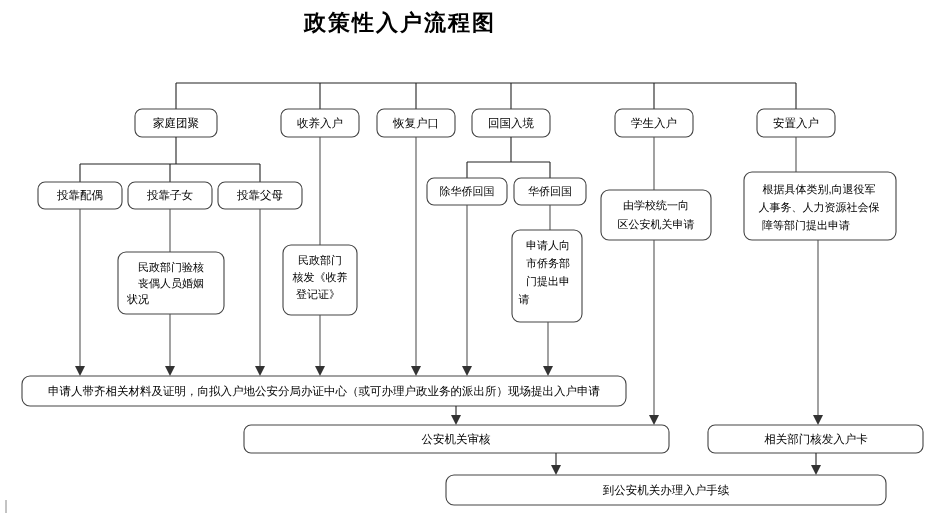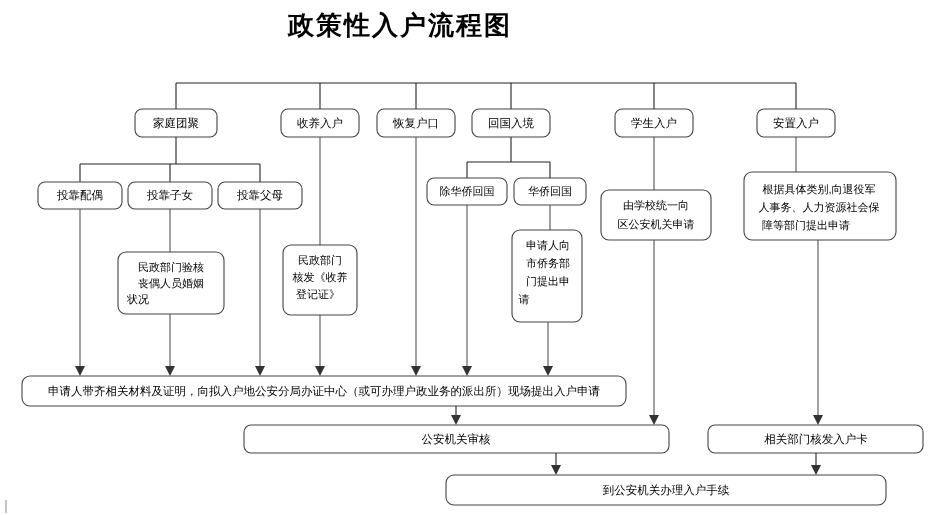--- a/index.html
+++ b/index.html
@@ -21,21 +21,21 @@
     background: #ffffff;
   }
   #chart-title {
     position: absolute;
     left: 0;
     top: 8px;
     width: 800px;
     text-align: center;
     font-family: "Liberation Serif", "DejaVu Serif", serif;
     font-weight: bold;
-    font-size: 26px;
+    font-size: 22px;
     letter-spacing: 2px;
     color: #000000;
   }
   svg#flow {
     position: absolute;
     left: 0;
     top: 0;
     width: 933px;
     height: 515px;
   }

